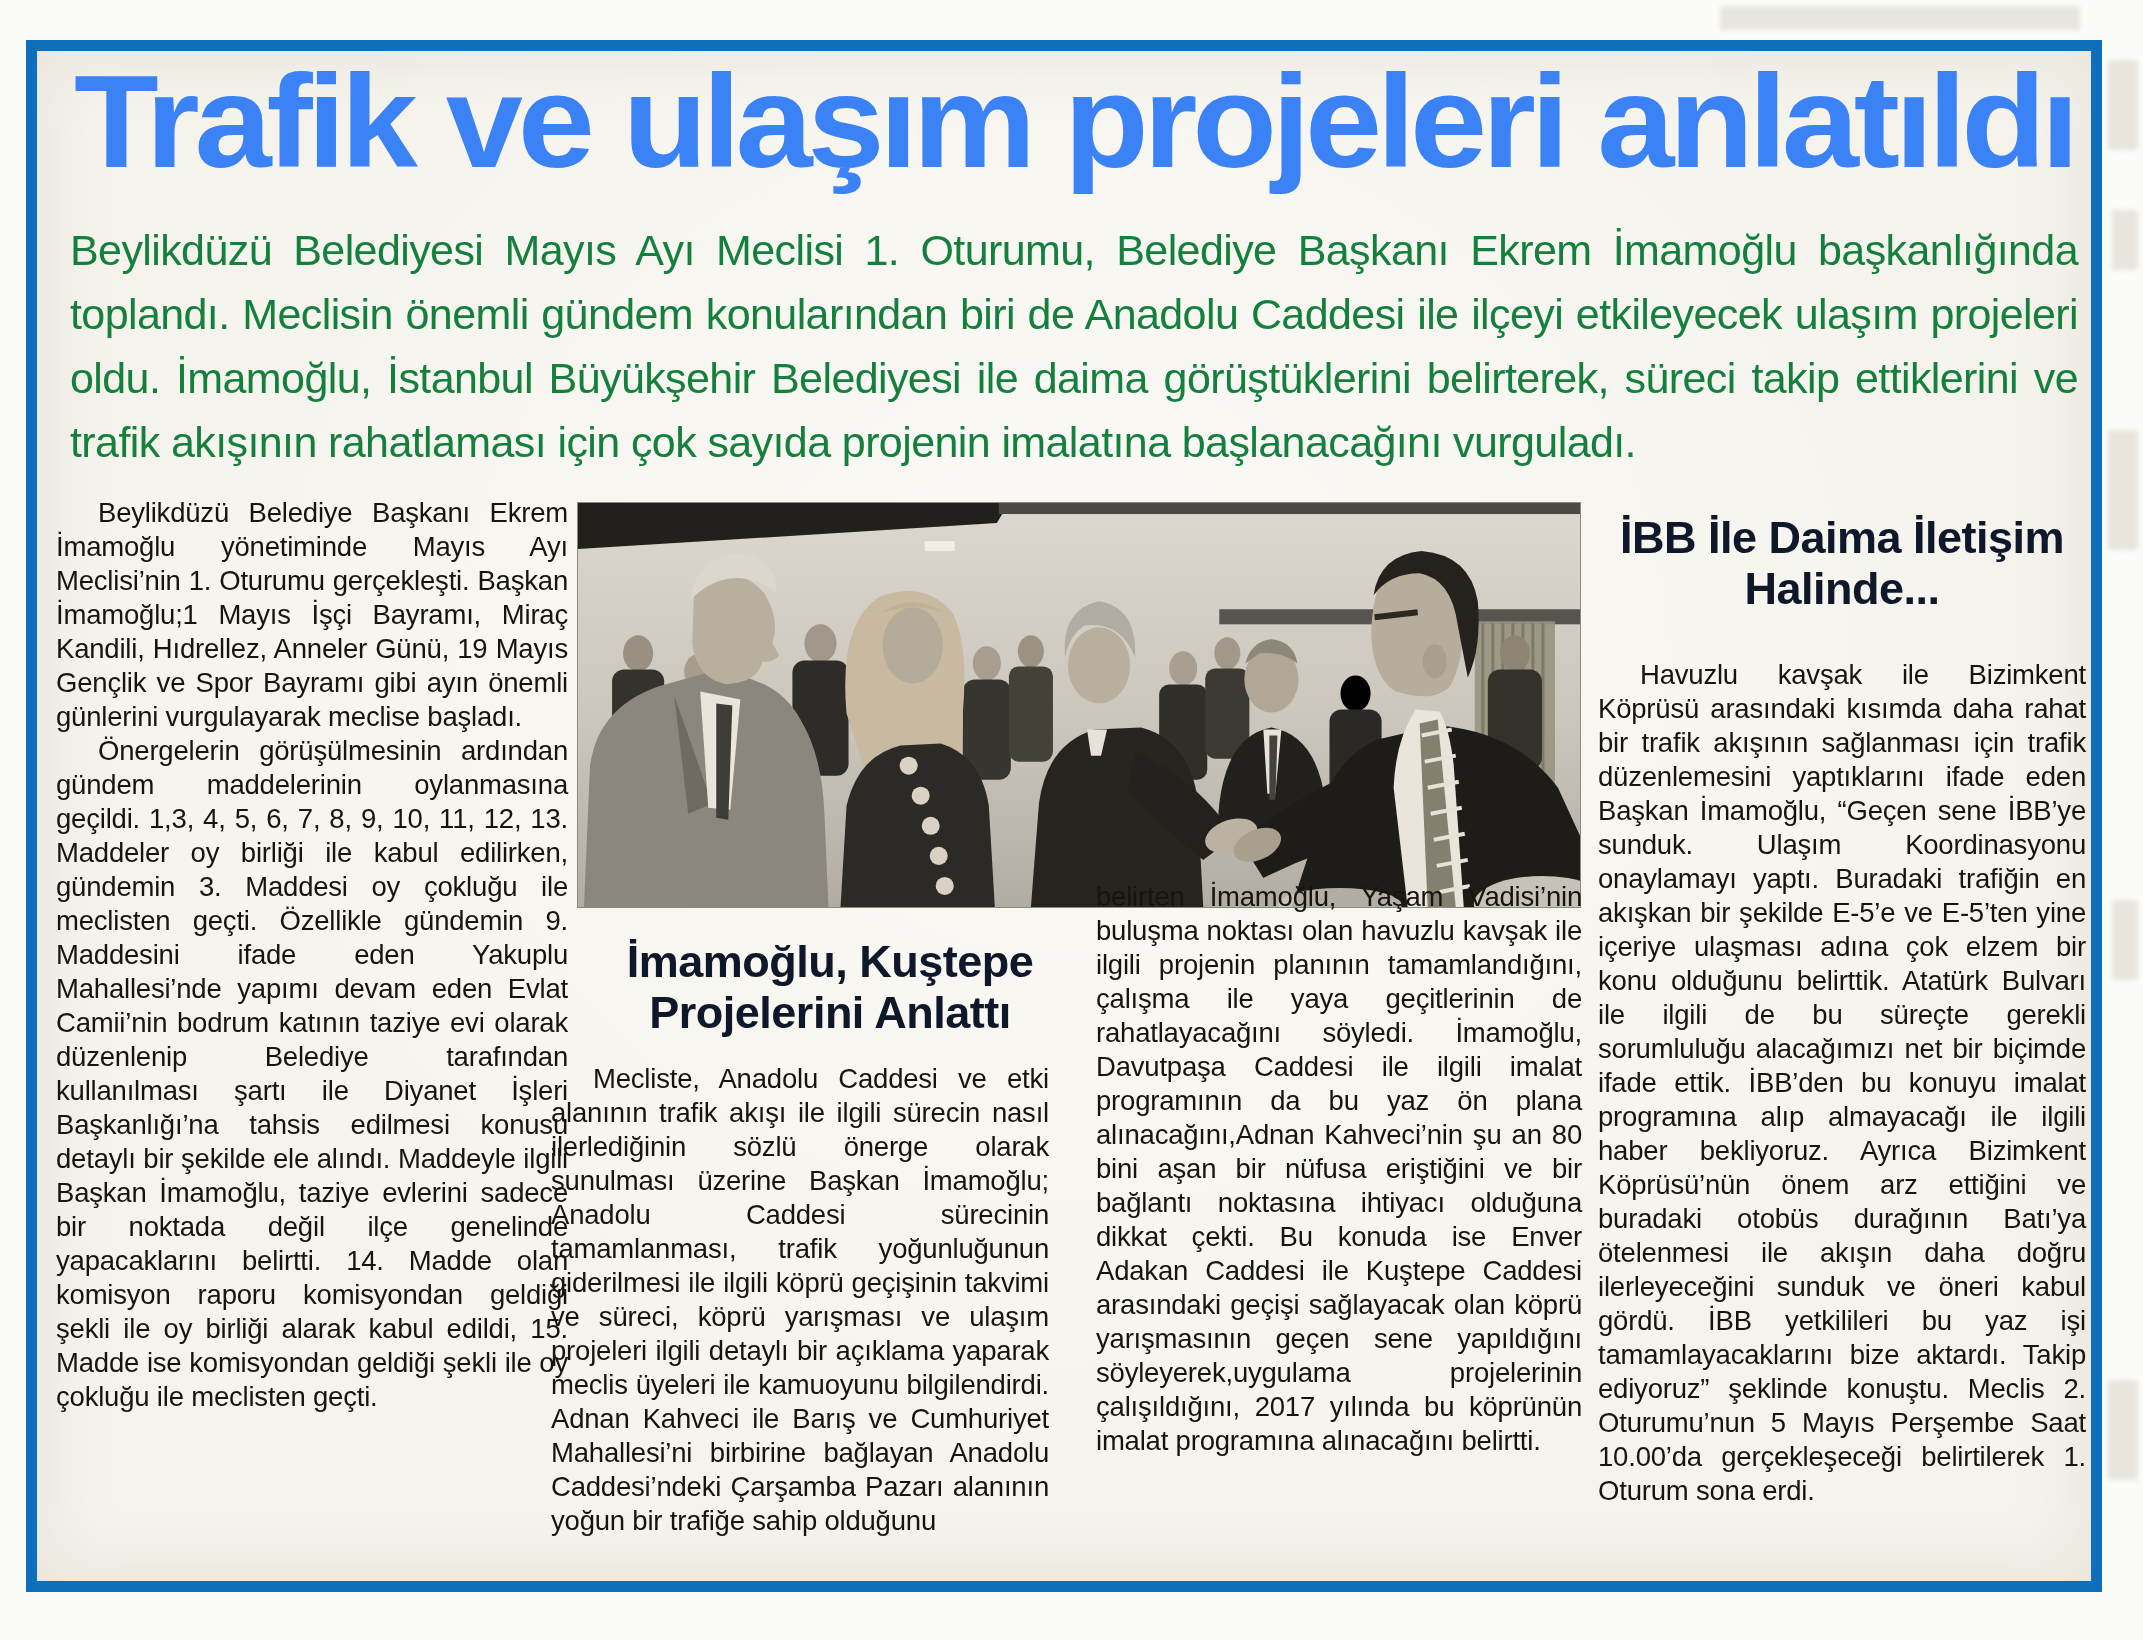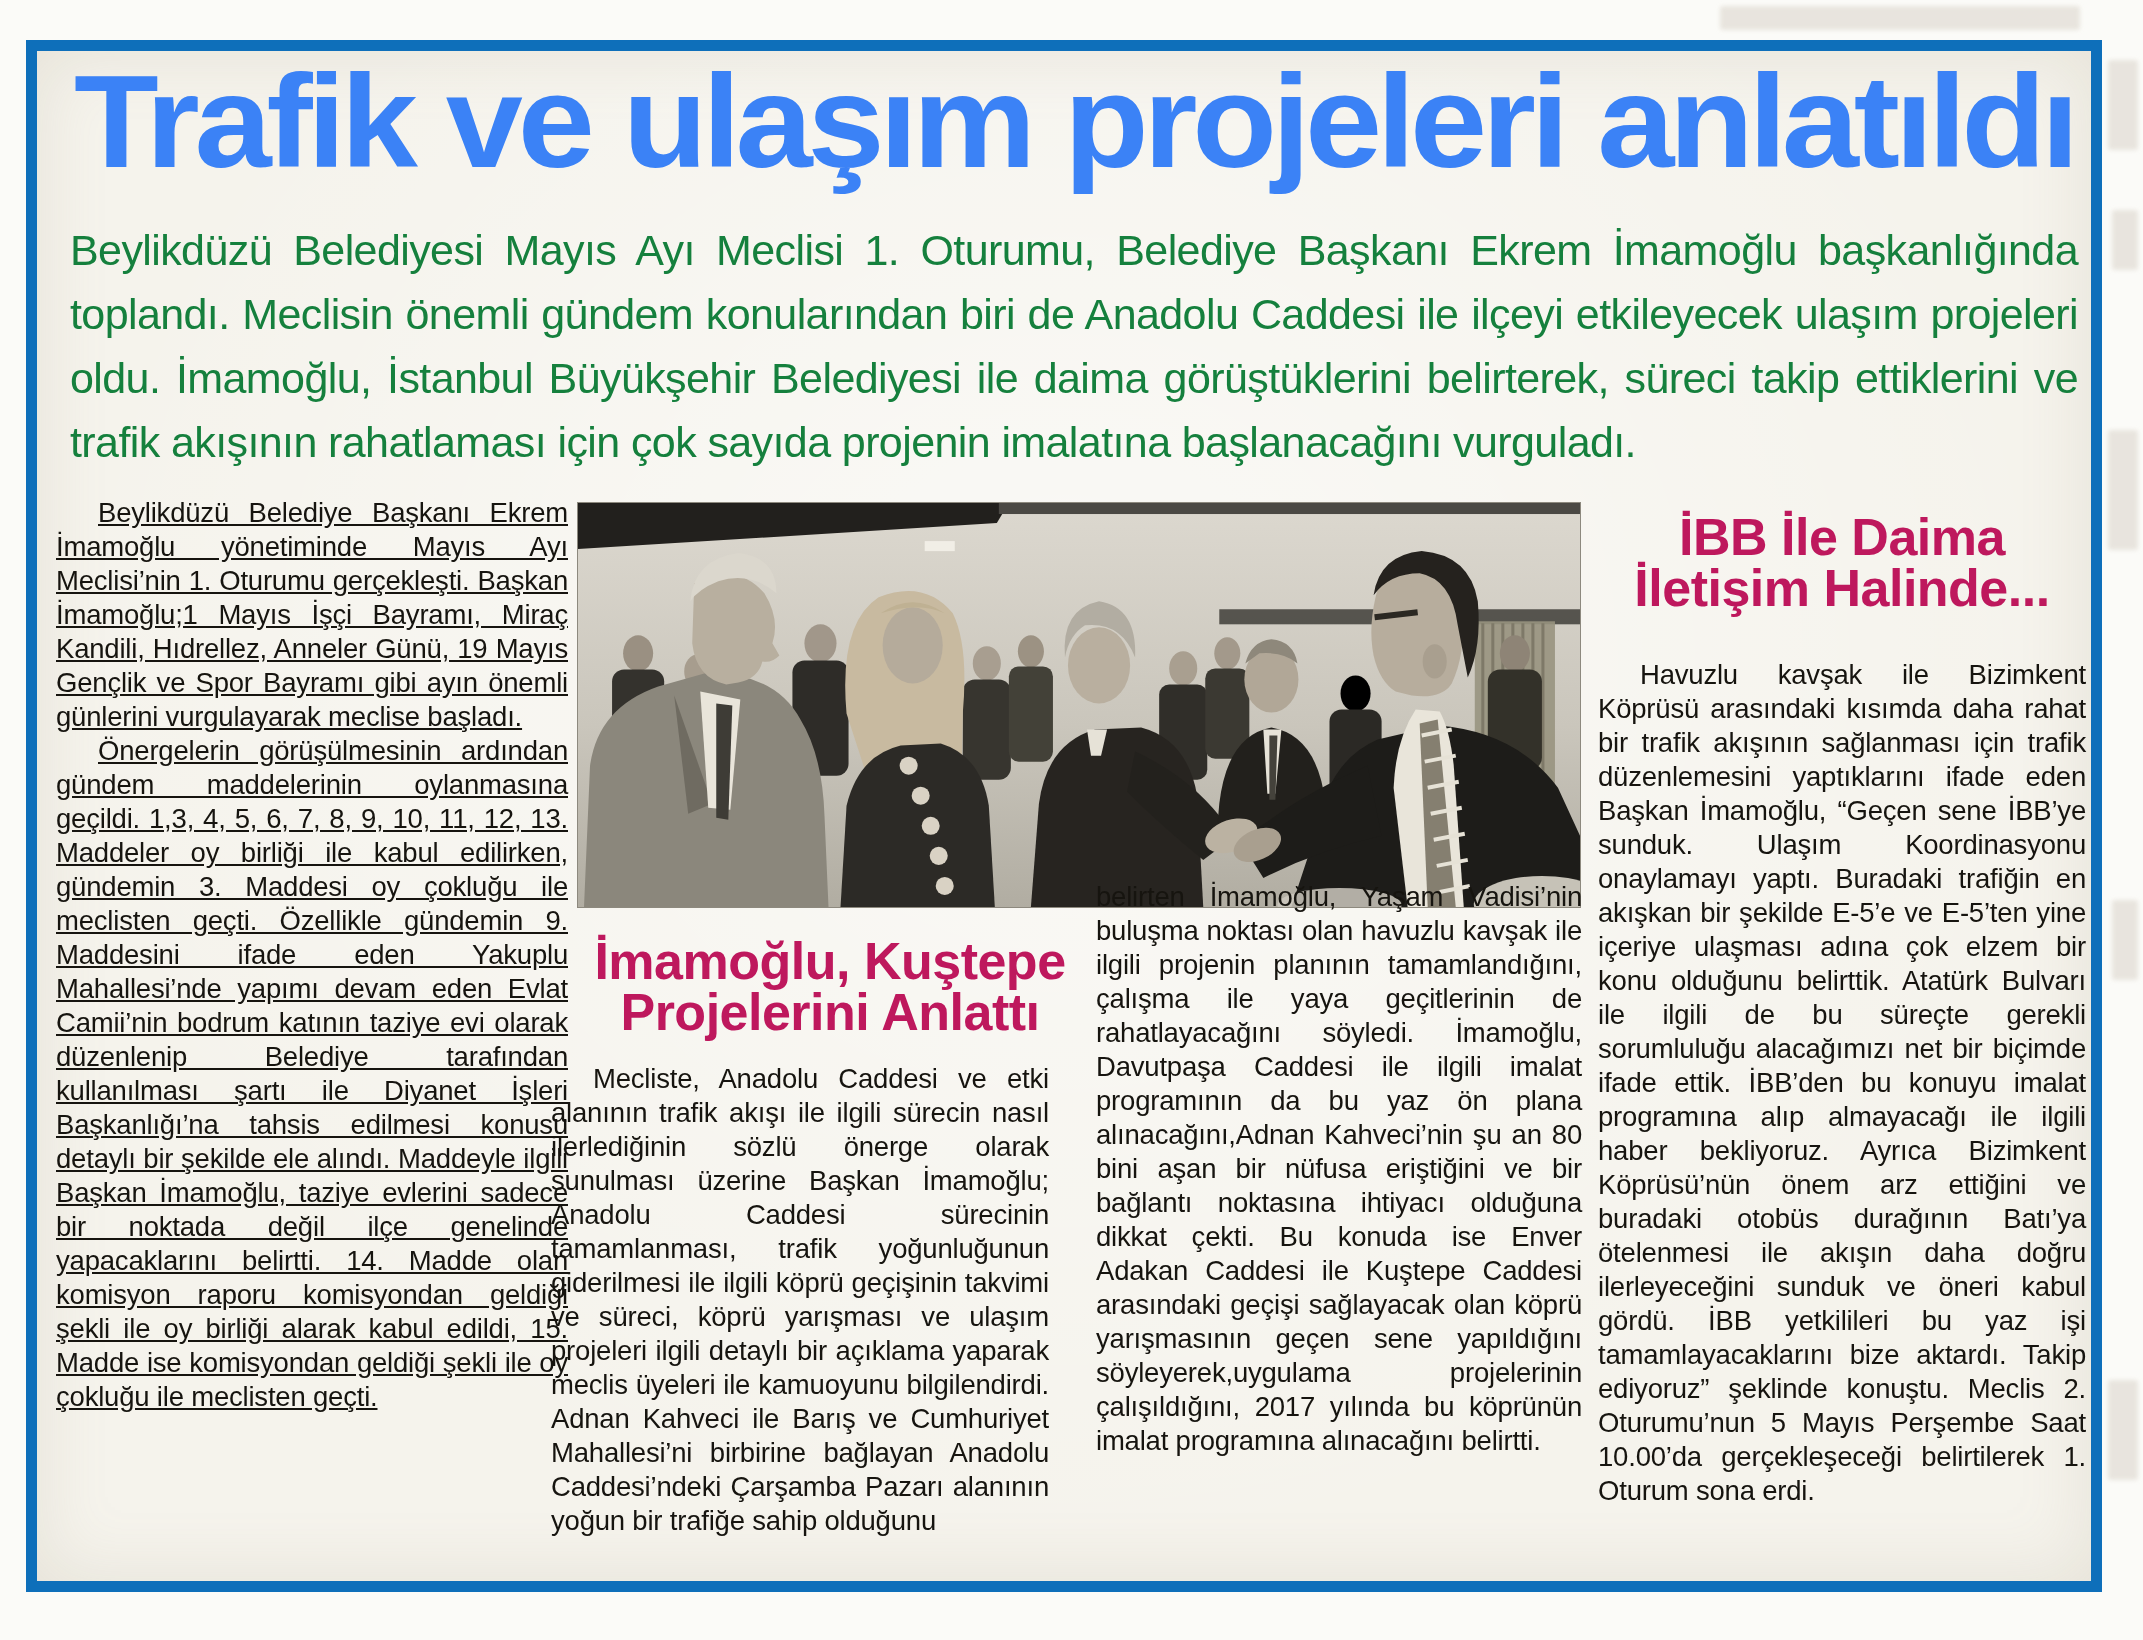--- a/index.html
+++ b/index.html
@@ -34,28 +34,28 @@
     font-size:43px;line-height:64px;letter-spacing:-0.6px;
     text-align:justify;color:#15803d;
   }
   
   .bodycol{
     position:absolute;font-size:27.5px;line-height:34px;
     text-align:justify;color:#16140f;letter-spacing:-0.2px;
   }
   .bodycol p{margin:0;}
   .bodycol p.indent{text-indent:42px;}
-  .col-left{left:56px;top:496px;width:512px;text-decoration:underline;}
+  .col-left{left:56px;top:496px;width:512px;}
   .mid-col1{left:551px;top:1062px;width:498px;}
   .mid-col2{left:1096px;top:880px;width:486px;}
   .right-body{left:1598px;top:658px;width:488px;}
   
   .subhead{
     position:absolute;text-align:center;font-weight:bold;
-    font-size:52px;line-height:51px;color:#be185d;letter-spacing:-0.5px;
+    font-size:45px;line-height:51px;color:#0f172a;letter-spacing:-0.5px;
   }
   .mid-heading{left:580px;top:936px;width:500px;}
   .right-heading{left:1596px;top:512px;width:492px;}
   
   .photo{
     position:absolute;left:578px;top:503px;width:1002px;height:404px;
     background:#b9b5ab;box-shadow:0 0 0 1px #8d897e;
   }
   .photo svg{display:block;width:100%;height:100%;}
 </style>

